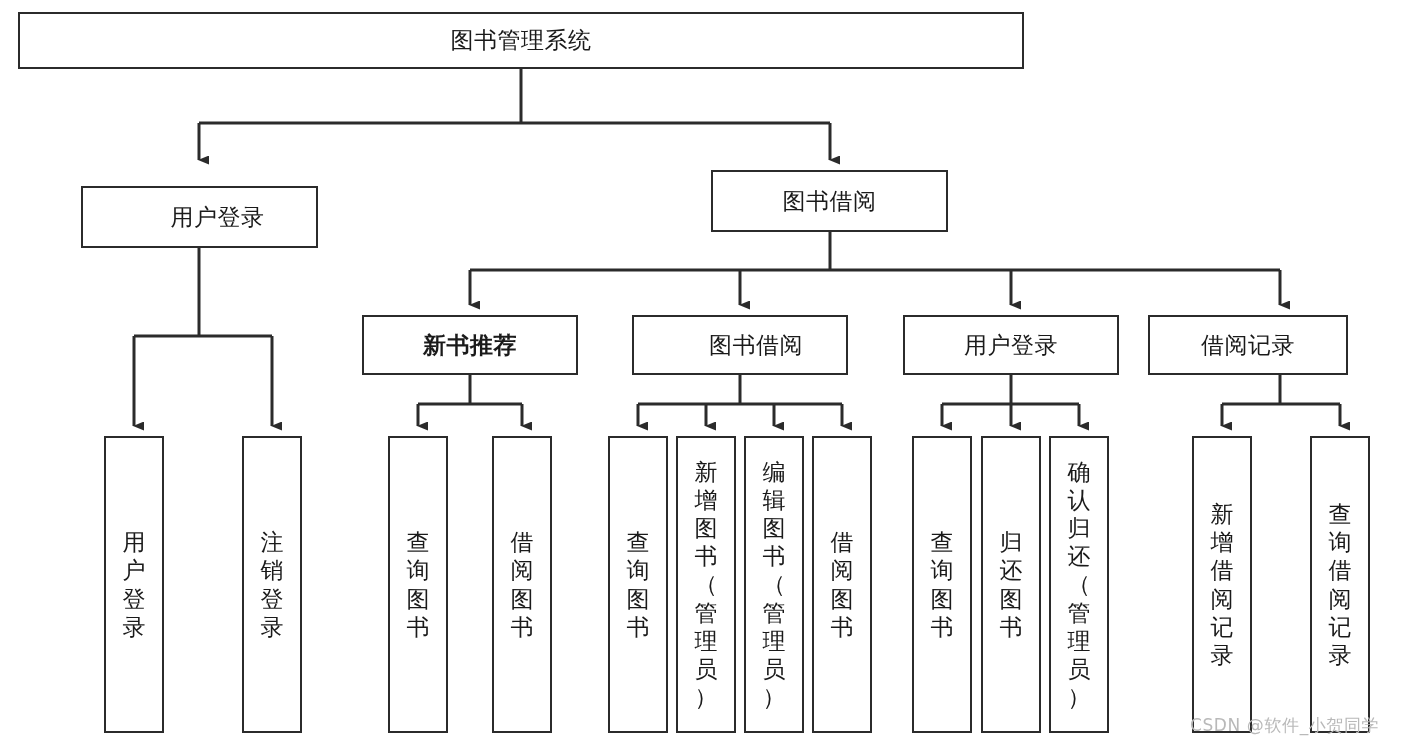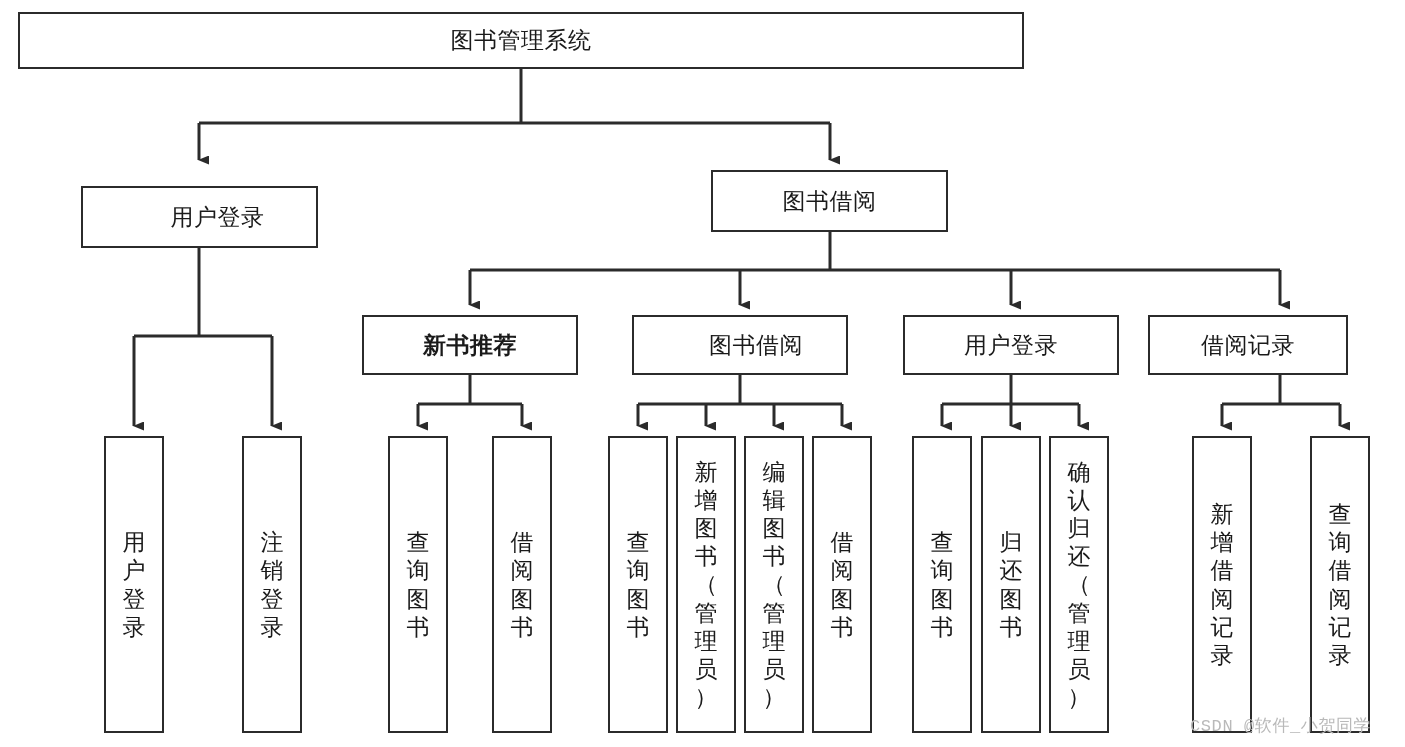--- a/index.html
+++ b/index.html
@@ -51,21 +51,20 @@
     line-height: 1.22;
     letter-spacing: 0px;
   }
   .watermark {
     position: absolute;
     font-size: 17px;
     color: #b9b9b9;
     letter-spacing: 0.6px;
     white-space: nowrap;
     pointer-events: none;
-    font-family: Liberation Mono, monospace;
   }
 </style>
 </head>
 <body>
 
 <div id="diagram-root">
 
   <svg id="tree-svg" viewBox="0 0 1405 747" xmlns="http://www.w3.org/2000/svg">
     <defs>
       <marker id="arrowhead" markerWidth="9" markerHeight="11" refX="4.5" refY="10" orient="auto" markerUnits="userSpaceOnUse">

